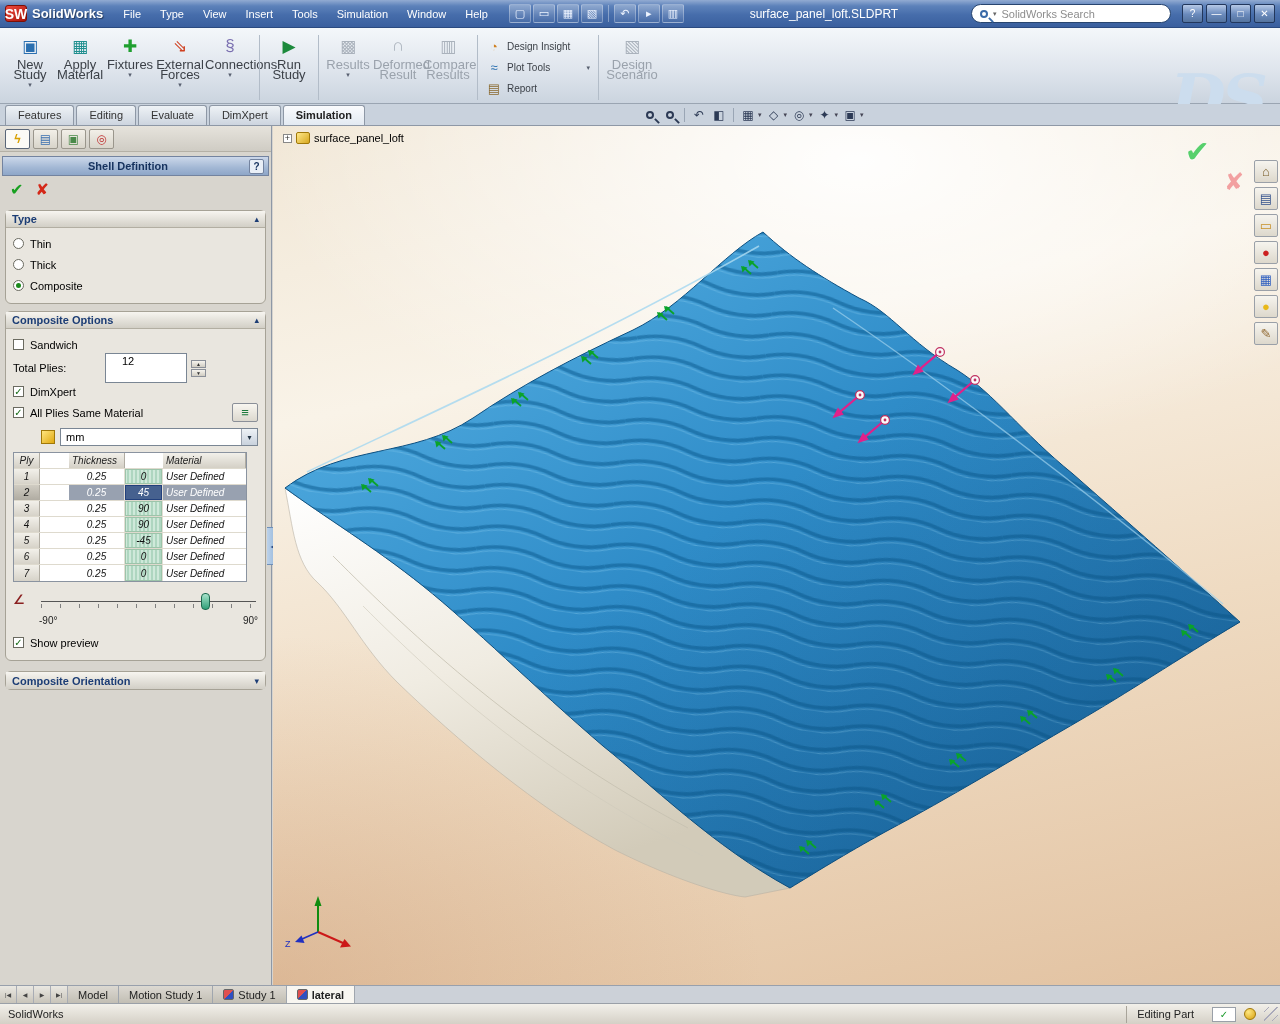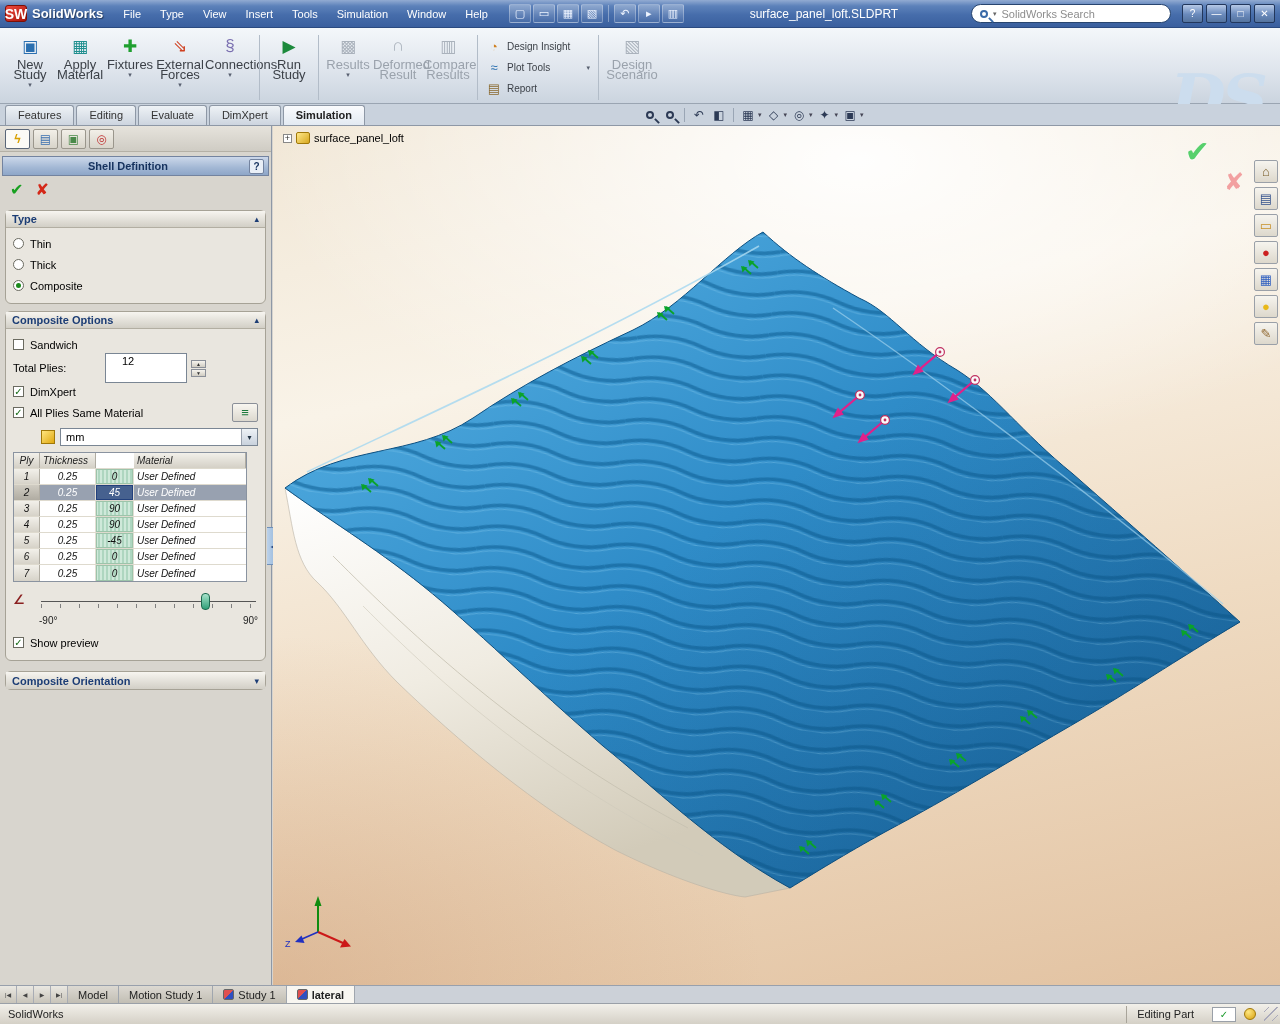--- a/index.html
+++ b/index.html
@@ -98,21 +98,21 @@
   .uicon{width:14px;height:14px;background:linear-gradient(135deg,#ffe680,#e0a810);border:1px solid #a07808;flex:none;}
   .combo{flex:1;height:18px;background:#fff;border:1px solid #7a8694;display:flex;align-items:center;padding-left:5px;font-size:11px;}
   .combobtn{margin-left:auto;width:16px;height:16px;border-left:1px solid #9aa2ae;background:linear-gradient(#eef2f6,#c9d2dd);
     display:flex;align-items:center;justify-content:center;font-size:8px;color:#234;}
 
   .tbl{margin-top:6px;border:1px solid #8a93a0;background:#fff;font-size:10px;width:234px;font-style:italic;}
   .trow{display:flex;height:16px;border-bottom:1px solid #dedace;}
   .trow:last-child{border-bottom:none;}
   .cell{display:flex;align-items:center;padding:0 3px;border-right:1px solid #e2ded4;color:#111;overflow:hidden;white-space:nowrap;}
   .c0{width:26px;justify-content:center;background:linear-gradient(#f2f0ea,#d6d2c8);border-right:1px solid #b0aca2;}
-  .c1{width:56px;justify-content:center;}
+  .c1{width:56px;justify-content:center;margin-left:29px;}
   .c2{width:38px;justify-content:center;background:repeating-linear-gradient(90deg,#cfe9da 0 2px,#aed6c0 2px 4px);box-shadow:inset 0 0 0 1px #9cc4aa;}
   .c3{flex:1;border-right:none;}
   .th .cell{background:linear-gradient(#f2f0ea,#d4d0c6);border-right:1px solid #b0aca2;color:#222;box-shadow:none;justify-content:flex-start;}
   .th .c0{justify-content:center;}
   .sel .c1,.sel .c3{background:#98a1b0;color:#fff;}
   .sel .c0{background:linear-gradient(#d0ccc2,#b0aca2);}
   .sel .c2{background:#46618f;color:#fff;box-shadow:inset 0 0 0 1px #22407c;}
 
   .sliderrow{display:flex;align-items:flex-start;gap:8px;margin-top:10px;}
   .angleicon{width:18px;font-size:13px;color:#8a2020;font-weight:bold;}

